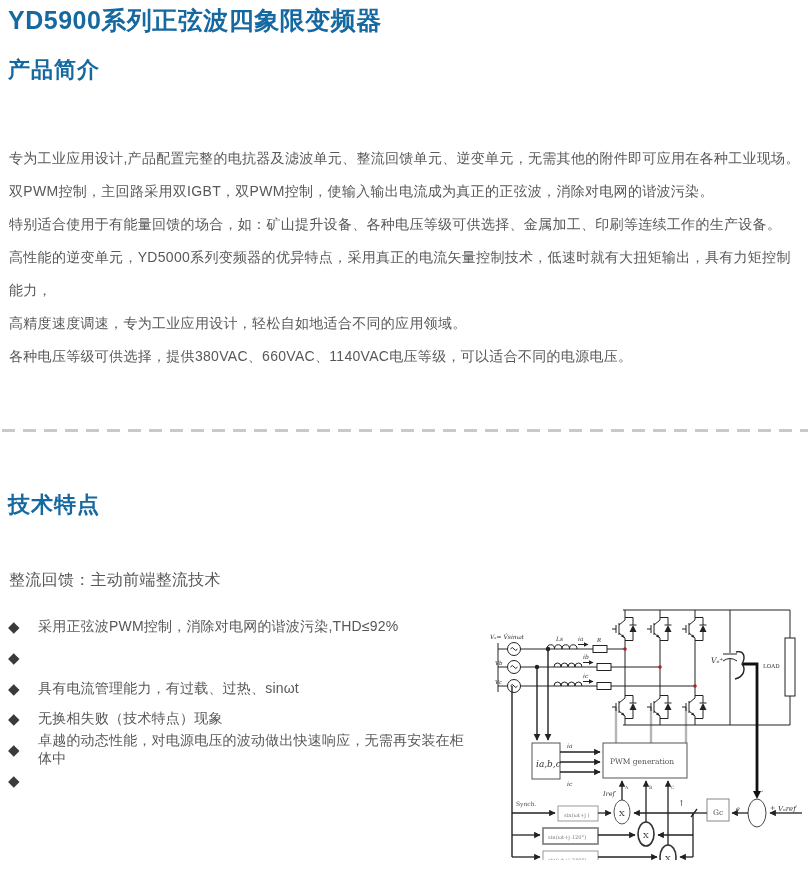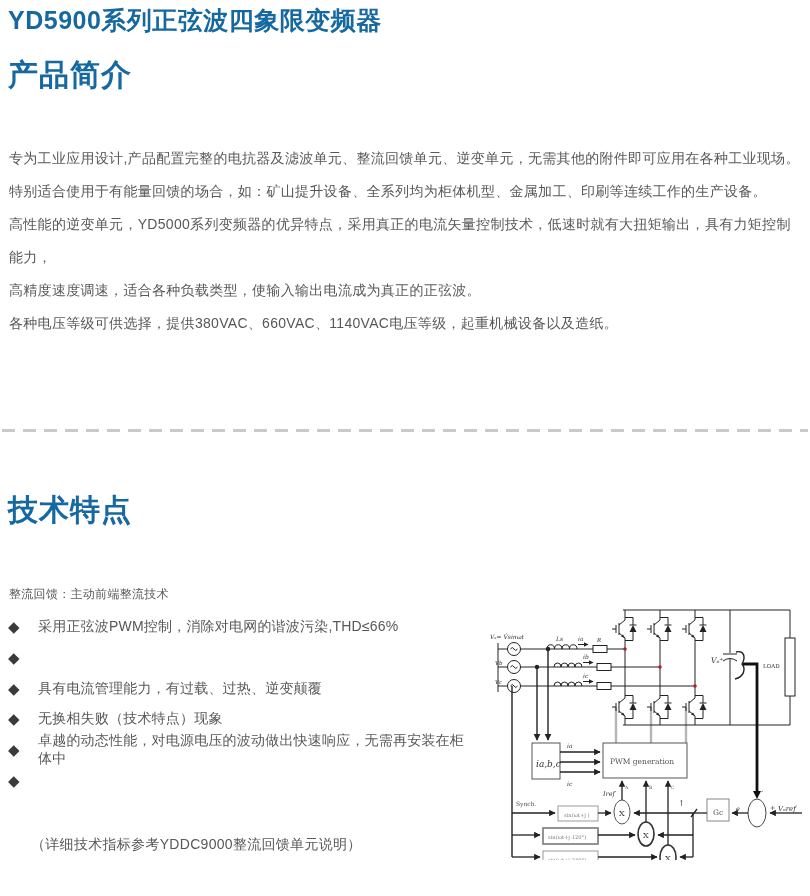--- a/index.html
+++ b/index.html
@@ -1,30 +1,30 @@
 <!DOCTYPE html>
 <html><head>
 <meta charset="utf-8">
 <style>
   html,body{margin:0;padding:0;background:#fff;}
   body{font-family:"Liberation Sans","DejaVu Sans",sans-serif;}
   .page{position:relative;width:810px;height:860px;background:#ffffff;overflow:hidden;}
 
   .title{position:absolute;left:8px;top:4px;font-size:25px;font-weight:bold;color:#1569a0;letter-spacing:0.5px;}
-  .sec-head{position:absolute;left:8px;font-size:30px;font-weight:bold;color:#1569a0;letter-spacing:1px;}
+  .sec-head{position:absolute;left:8px;font-size:22px;font-weight:bold;color:#1569a0;letter-spacing:1px;}
   .sec-head.intro{top:55px;}
   .sec-head.tech{top:490px;}
 
   .paragraphs{position:absolute;left:9px;top:142px;width:795px;}
   .paragraphs p{margin:0;font-size:14px;line-height:33px;color:#585858;letter-spacing:0.3px;}
 
   .divider{position:absolute;left:2px;top:429px;width:806px;height:3px;
     background:repeating-linear-gradient(90deg,#c9c9c9 0 13px,transparent 13px 21px);}
 
-  .subtitle{position:absolute;left:9px;top:586px;font-size:12px;color:#585858;letter-spacing:0.3px;}
+  .subtitle{position:absolute;left:9px;top:570px;font-size:16px;color:#585858;letter-spacing:0.3px;}
 
   .bullets{position:absolute;left:8px;top:612px;margin:0;padding:0;list-style:none;width:470px;}
   .bullets li{display:flex;align-items:center;height:30.7px;font-size:14px;color:#585858;letter-spacing:0.2px;}
   .bullets .diamond{color:#3a3a3a;font-size:15px;width:30px;flex:0 0 30px;}
 
   .footnote{position:absolute;left:31px;top:836px;font-size:14px;color:#585858;letter-spacing:0.3px;}
 
   .diagram{position:absolute;left:480px;top:585px;width:330px;height:300px;}
   svg text{font-family:"DejaVu Serif","Liberation Serif",serif;}
 </style>
@@ -32,58 +32,58 @@
 <body>
 
 <div class="page">
 
   <div class="title">YD5900系列正弦波四象限变频器</div>
 
   <div class="sec-head intro">产品简介</div>
 
   <div class="paragraphs">
     <p>专为工业应用设计,产品配置完整的电抗器及滤波单元、整流回馈单元、逆变单元，无需其他的附件即可应用在各种工业现场。</p>
-    <p>特别适合使用于有能量回馈的场合，如：矿山提升设备、全系列均为柜体机型、金属加工、印刷等连续工作的生产设备。</p>
+    <p>双PWM控制，主回路采用双IGBT，双PWM控制，使输入输出电流成为真正的正弦波，消除对电网的谐波污染。</p>
+    <p>特别适合使用于有能量回馈的场合，如：矿山提升设备、各种电压等级可供选择、金属加工、印刷等连续工作的生产设备。</p>
     <p>高性能的逆变单元，YD5000系列变频器的优异特点，采用真正的电流矢量控制技术，低速时就有大扭矩输出，具有力矩控制能力，</p>
-    <p>高精度速度调速，适合各种负载类型，使输入输出电流成为真正的正弦波。</p>
-    <p>各种电压等级可供选择，提供380VAC、660VAC、1140VAC电压等级，起重机械设备以及造纸。</p>
+    <p>高精度速度调速，专为工业应用设计，轻松自如地适合不同的应用领域。</p>
+    <p>各种电压等级可供选择，提供380VAC、660VAC、1140VAC电压等级，可以适合不同的电源电压。</p>
   </div>
 
   <div class="divider"></div>
 
   <div class="sec-head tech">技术特点</div>
 
   <div class="subtitle">整流回馈：主动前端整流技术</div>
 
   <ul class="bullets">
     <li>
       <span class="diamond">◆</span>
-      <span>采用正弦波PWM控制，消除对电网的谐波污染,THD≤66%</span>
-    </li>
-    <li>
-      <span class="diamond">◆</span>
-    </li>
-    <li>
-      <span class="diamond">◆</span>
-      <span>具有电流管理能力，有过载、过热、逆变颠覆</span>
+      <span>采用正弦波PWM控制，消除对电网的谐波污染,THD≤92%</span>
+    </li>
+    <li>
+      <span class="diamond">◆</span>
+    </li>
+    <li>
+      <span class="diamond">◆</span>
+      <span>具有电流管理能力，有过载、过热、sinωt</span>
     </li>
     <li>
       <span class="diamond">◆</span>
       <span>无换相失败（技术特点）现象</span>
     </li>
     <li>
       <span class="diamond">◆</span>
       <span>卓越的动态性能，对电源电压的波动做出快速响应，无需再安装在柜体中</span>
     </li>
     <li>
       <span class="diamond">◆</span>
     </li>
   </ul>
 
-  <div class="footnote">（详细技术指标参考YDDC9000整流回馈单元说明）</div>
 
   <svg class="diagram" viewBox="0 0 330 300" xmlns="http://www.w3.org/2000/svg">
     <defs>
       <marker id="arr" markerWidth="6" markerHeight="6" refX="4.5" refY="2.5" orient="auto">
         <path d="M0,0 L5,2.5 L0,5 Z" fill="#222"></path>
       </marker>
       <g id="igbt" stroke="#222" stroke-width="1" fill="none">
         <line x1="0" y1="0" x2="0" y2="5"></line>
         <line x1="0" y1="5" x2="-6" y2="10"></line>
         <line x1="-6" y1="8" x2="-6" y2="20"></line>

